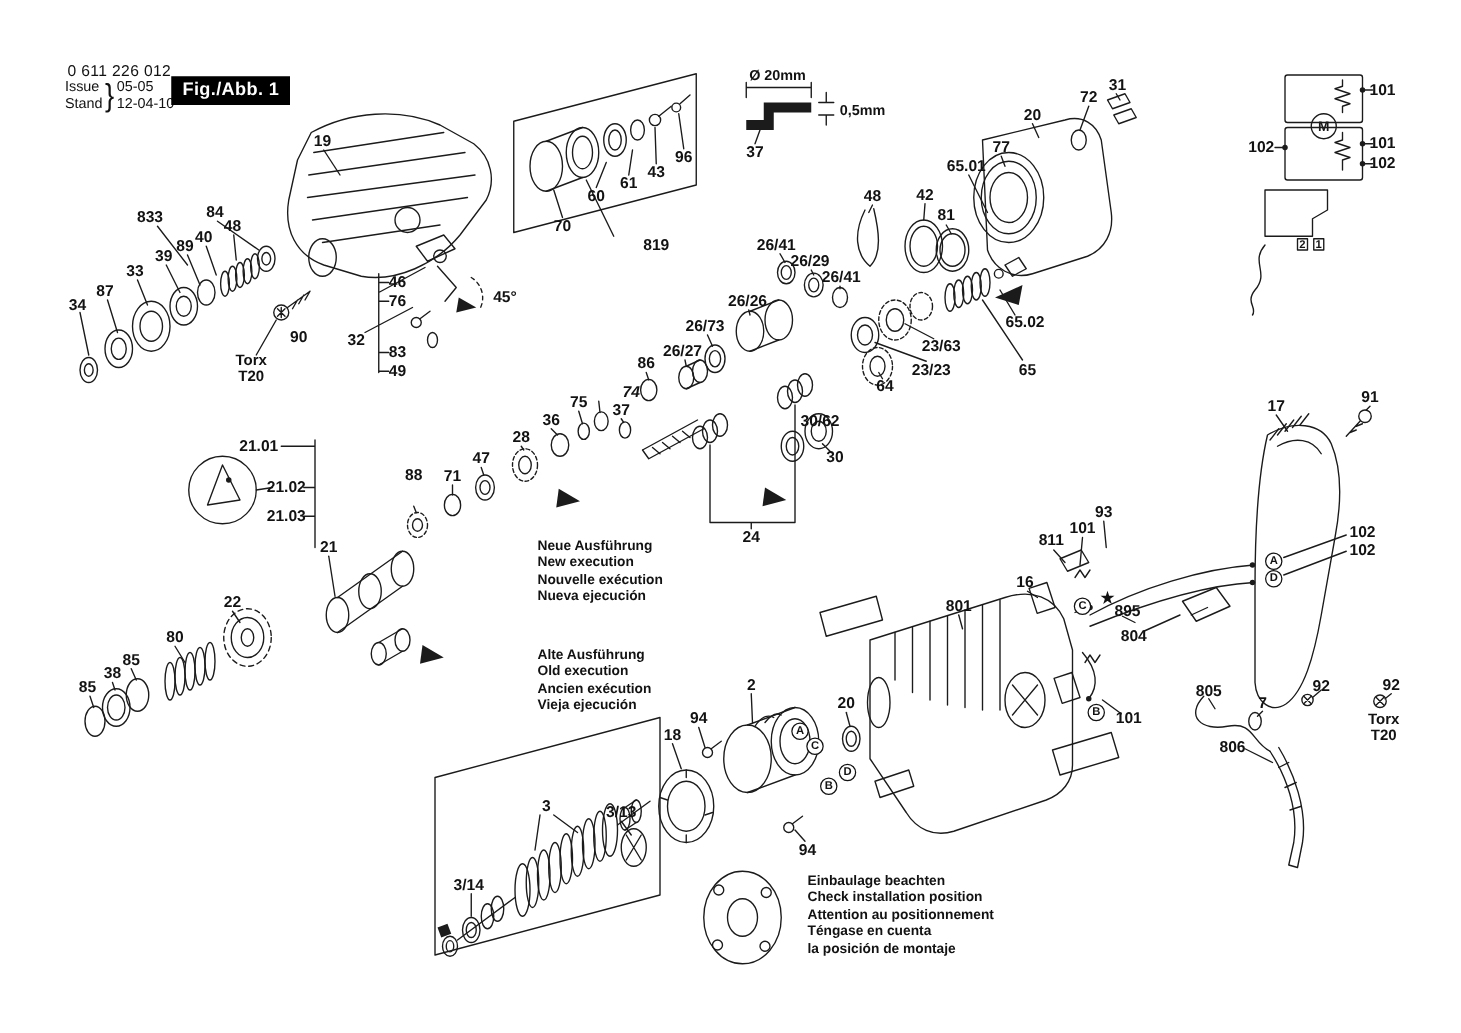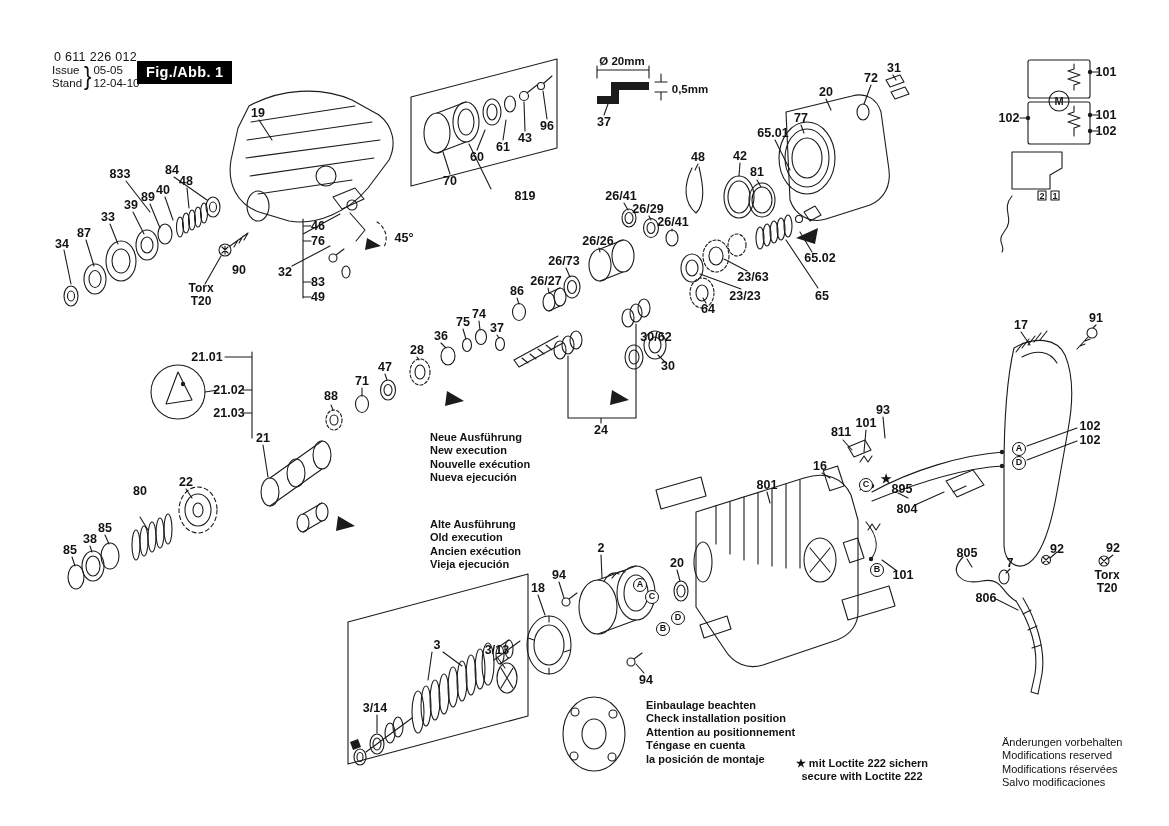--- a/index.html
+++ b/index.html
@@ -393,30 +393,20 @@
       <div>Check installation position</div>
       <div>Attention au positionnement</div>
       <div>Téngase en cuenta</div>
       <div>la posición de montaje</div>
     </div>
   <div class="note" style="left:430px; top:518px;">
       <div>Alte Ausführung</div>
       <div>Old execution</div>
       <div>Ancien exécution</div>
       <div>Vieja ejecución</div>
-    </div>
-  <div class="note centered" style="left:772px; top:757px; width:180px;">
-      <div>★ mit Loctite 222 sichern</div>
-      <div>secure with Loctite 222</div>
-    </div>
-  <div class="note regular" style="left:1002px; top:736px;">
-      <div>Änderungen vorbehalten</div>
-      <div>Modifications reserved</div>
-      <div>Modifications réservées</div>
-      <div>Salvo modificaciones</div>
     </div>
 
   <div id="labels">
       <div class="plabel" style="left: 258px; top: 113px;">19</div>
       <div class="plabel" style="left: 120px; top: 174px;">833</div>
       <div class="plabel" style="left: 172px; top: 170px;">84</div>
       <div class="plabel" style="left: 186px; top: 181px;">48</div>
       <div class="plabel" style="left: 163px; top: 190px;">40</div>
       <div class="plabel" style="left: 148px; top: 197px;">89</div>
       <div class="plabel" style="left: 131px; top: 205px;">39</div>
@@ -453,34 +443,34 @@
       <div class="plabel" style="left: 894px; top: 68px;">31</div>
       <div class="plabel" style="left: 753px; top: 277px;">23/63</div>
       <div class="plabel" style="left: 745px; top: 296px;">23/23</div>
       <div class="plabel" style="left: 820px; top: 258px;">65.02</div>
       <div class="plabel" style="left: 822px; top: 296px;">65</div>
       <div class="plabel" style="left: 708px; top: 309px;">64</div>
       <div class="plabel" style="left: 656px; top: 337px;">30/62</div>
       <div class="plabel" style="left: 668px; top: 366px;">30</div>
       <div class="plabel" style="left: 517px; top: 291px;">86</div>
       <div class="plabel" style="left: 497px; top: 328px;">37</div>
-      <div class="plabel" style="left: 479px; top: 314px;">74</div>
+      <div class="plabel" style="left: 505px; top: 314px; font-style: italic;">74</div>
       <div class="plabel" style="left: 463px; top: 322px;">75</div>
       <div class="plabel" style="left: 441px; top: 336px;">36</div>
       <div class="plabel" style="left: 417px; top: 350px;">28</div>
       <div class="plabel" style="left: 385px; top: 367px;">47</div>
       <div class="plabel" style="left: 362px; top: 381px;">71</div>
-      <div class="plabel" style="left: 331px; top: 396px;">88</div>
+      <div class="plabel" style="left: 331px; top: 380px;">88</div>
       <div class="plabel" style="left: 601px; top: 430px;">24</div>
       <div class="plabel" style="left: 207px; top: 357px;">21.01</div>
       <div class="plabel" style="left: 229px; top: 390px;">21.02</div>
       <div class="plabel" style="left: 229px; top: 413px;">21.03</div>
       <div class="plabel" style="left: 263px; top: 438px;">21</div>
       <div class="plabel" style="left: 186px; top: 482px;">22</div>
-      <div class="plabel" style="left: 140px; top: 491px;">80</div>
+      <div class="plabel" style="left: 140px; top: 510px;">80</div>
       <div class="plabel" style="left: 105px; top: 528px;">85</div>
       <div class="plabel" style="left: 90px; top: 539px;">38</div>
       <div class="plabel" style="left: 70px; top: 550px;">85</div>
       <div class="plabel" style="left: 1021px; top: 325px;">17</div>
       <div class="plabel" style="left: 1096px; top: 318px;">91</div>
       <div class="plabel" style="left: 820px; top: 466px;">16</div>
       <div class="plabel" style="left: 841px; top: 432px;">811</div>
       <div class="plabel" style="left: 866px; top: 423px;">101</div>
       <div class="plabel" style="left: 883px; top: 410px;">93</div>
       <div class="plabel" style="left: 1090px; top: 426px;">102</div>

